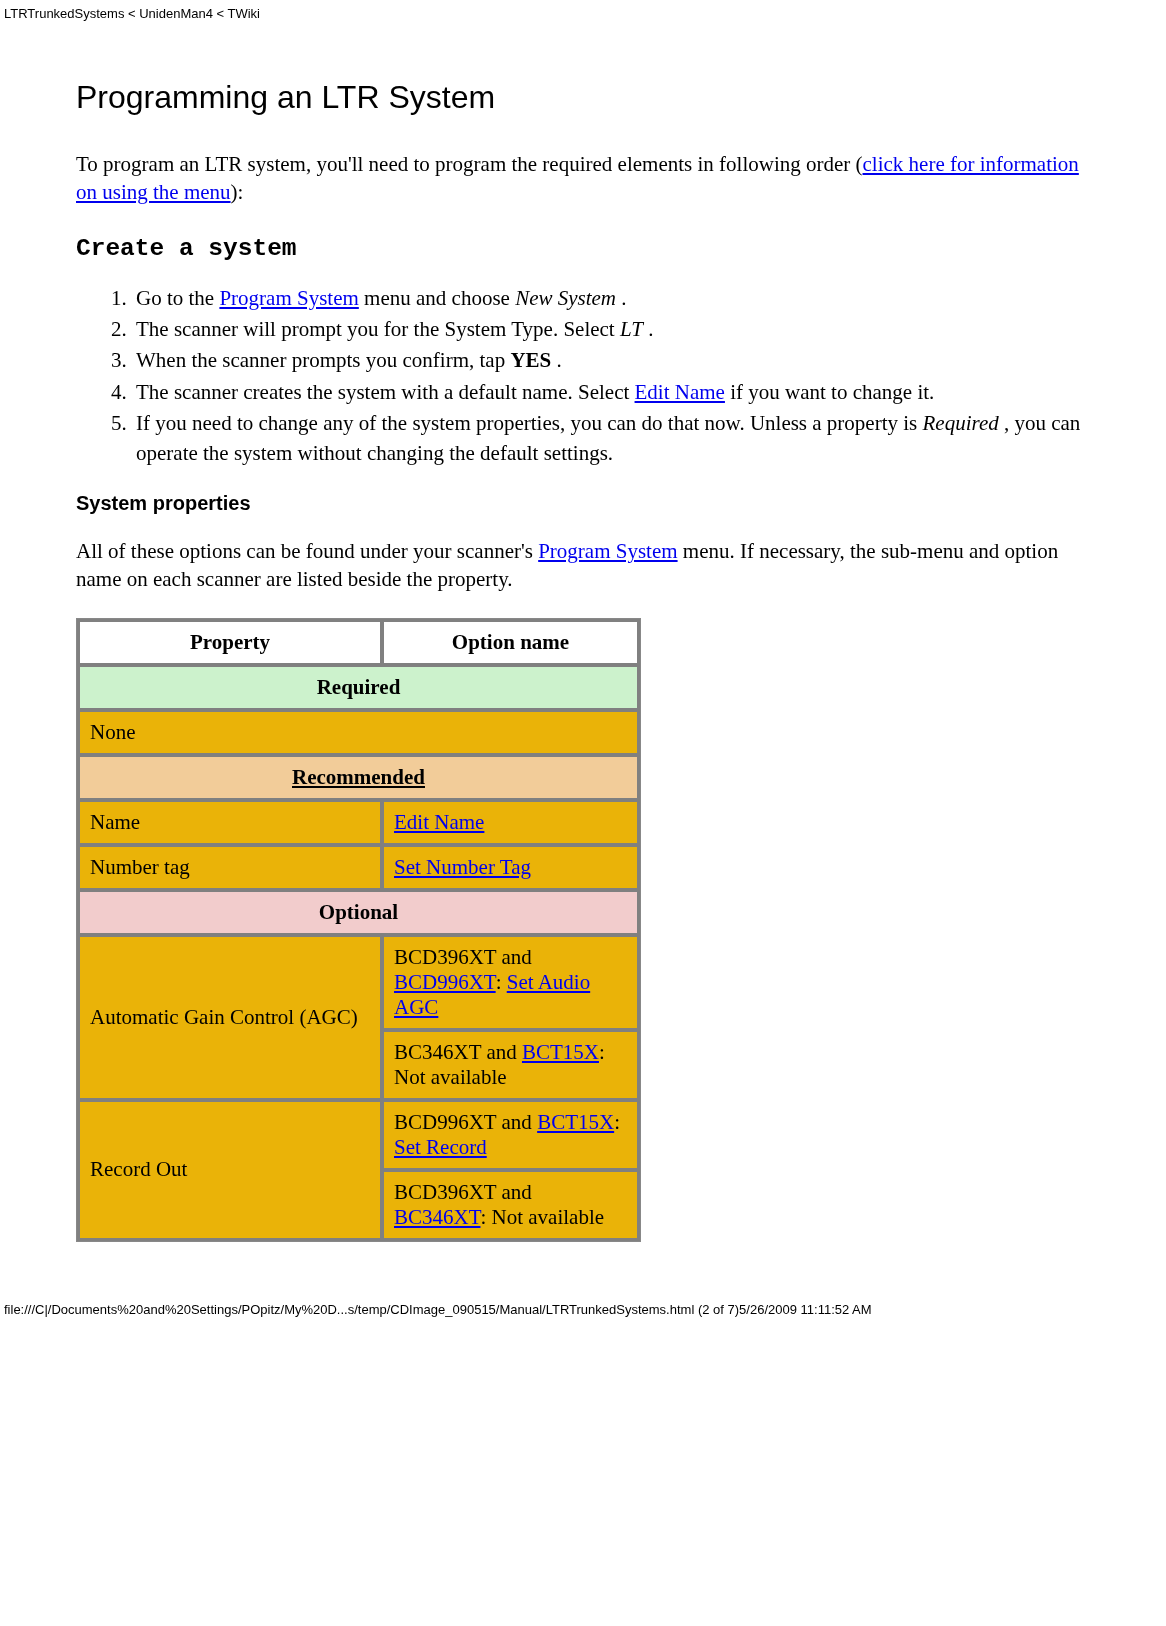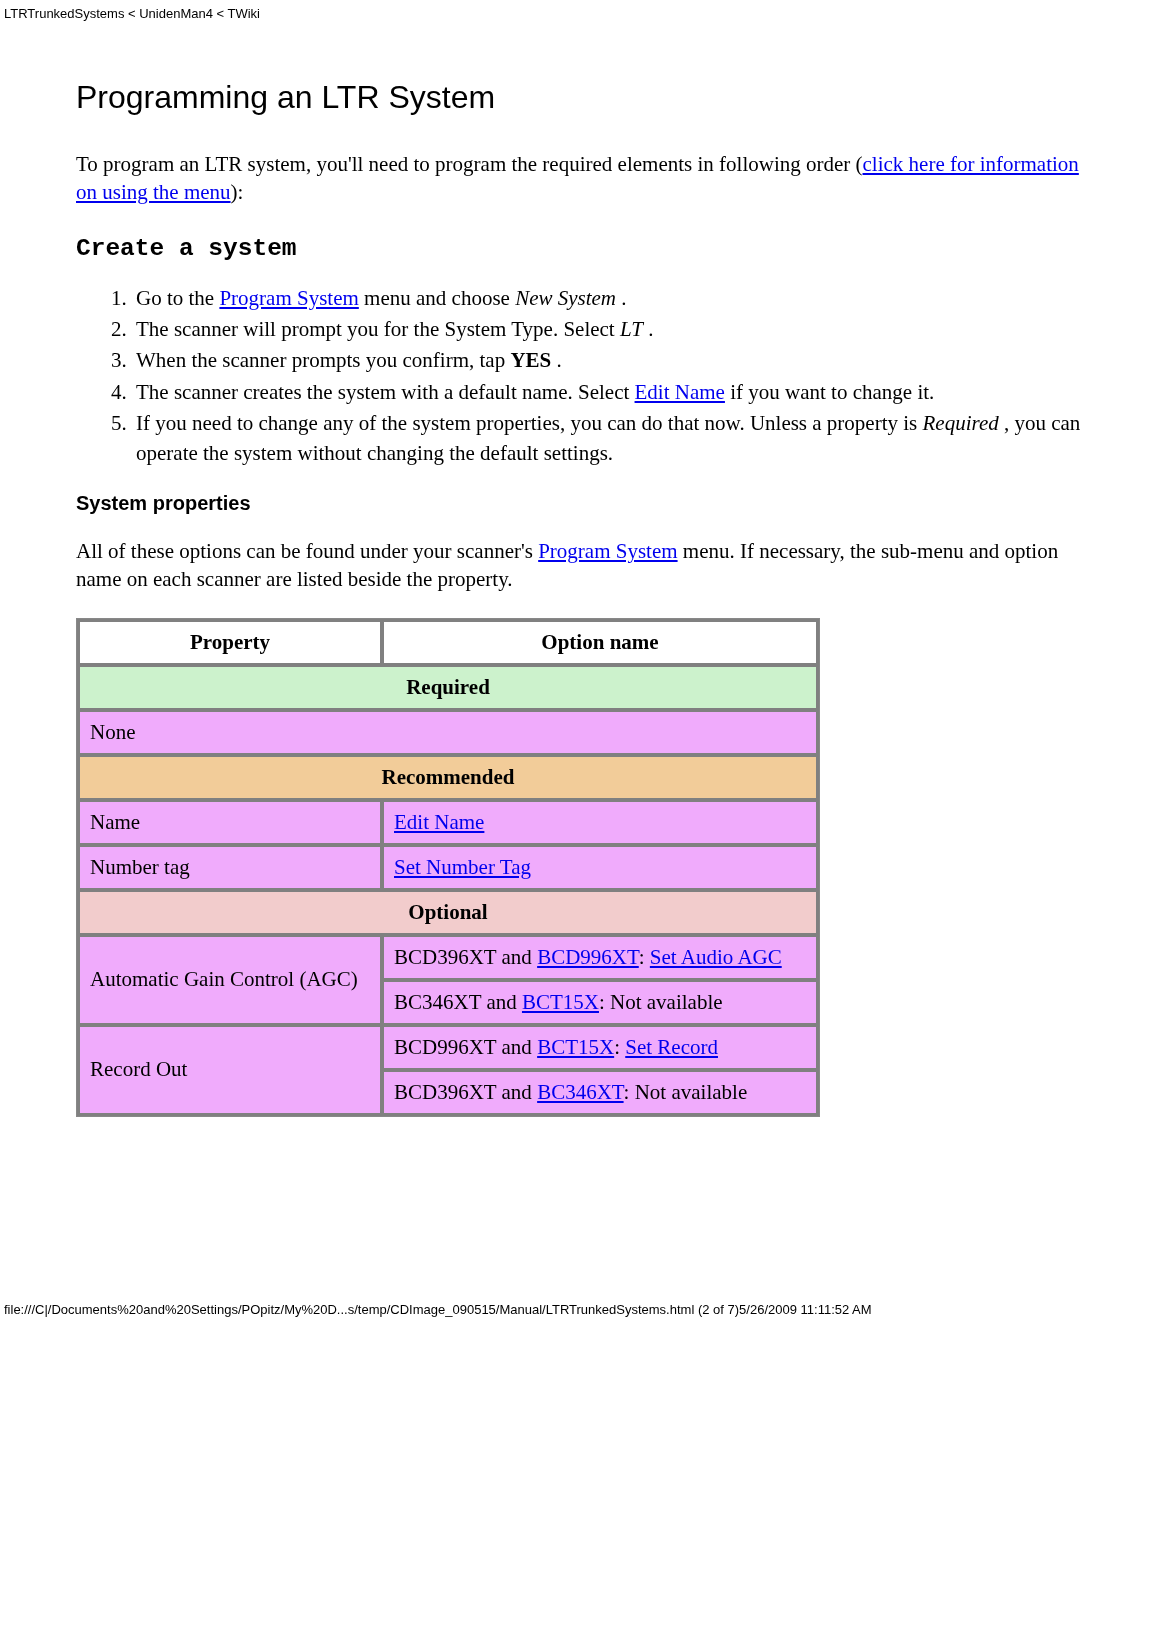--- a/index.html
+++ b/index.html
@@ -73,47 +73,48 @@
   ol.steps li {
     padding-left: 4px;
     margin-bottom: 2px;
   }
   .italic { font-style: italic; }
   .bold { font-weight: bold; }
 
   table.props {
     border-collapse: separate;
     border-spacing: 2px;
-    width: 744px;
+    width: 565px;
     font-size: 21px;
     margin-top: 8px;
     border: 1px solid #888;
     background: #808080;
   }
   table.props th, table.props td {
     border: 1px solid #808080;
     padding: 8px 10px;
-    background: #f0abfc;
+    background: #eab308;
     vertical-align: middle;
     text-align: left;
   }
   table.props th {
     font-weight: bold;
     text-align: center;
     background: #fff;
   }
   tr.required td {
     background: #ccf2cc;
     text-align: center;
     font-weight: bold;
   }
   tr.recommended td {
     background: #f2cc99;
     text-align: center;
     font-weight: bold;
+    text-decoration: underline;
   }
   tr.optional td {
     background: #f2cccc;
     text-align: center;
     font-weight: bold;
   }
   .col-prop { width: 280px; }
   .footer-path {
     font-family: Arial, Helvetica, sans-serif;
     font-size: 13px;

